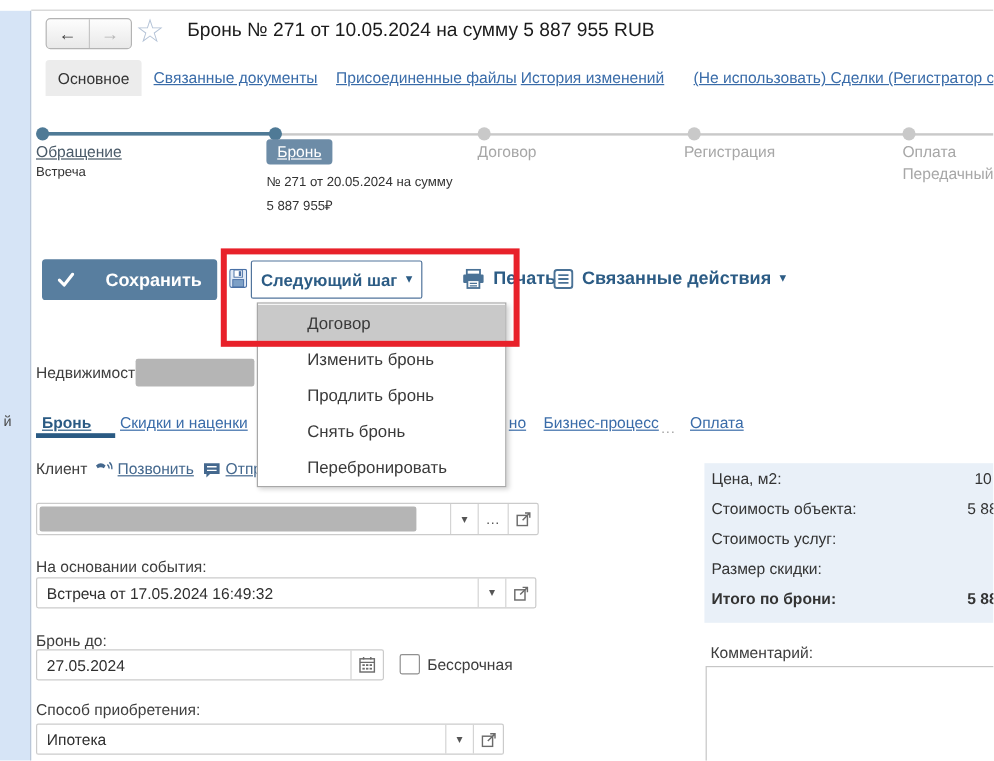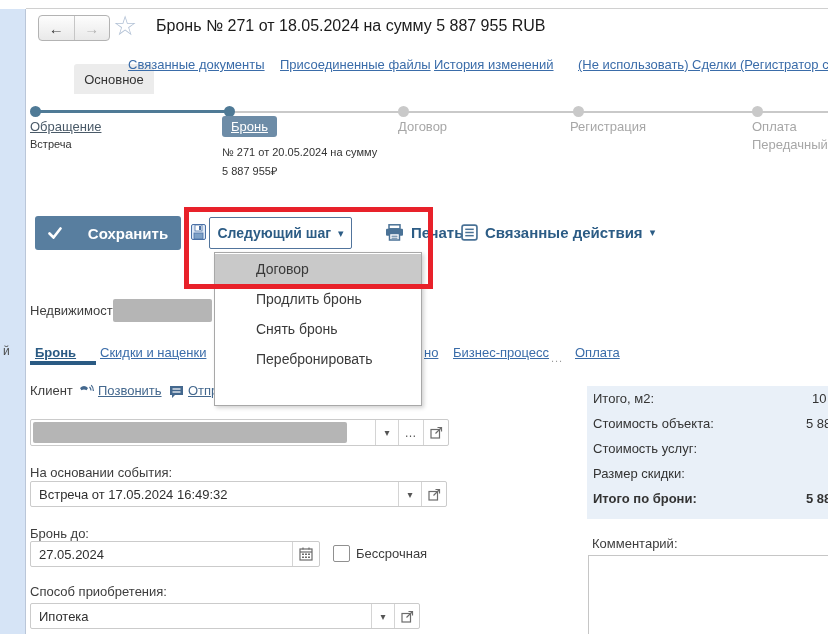--- a/index.html
+++ b/index.html
@@ -14,22 +14,22 @@
   .side-strip-text{left:3px;top:344px;font-size:12px;color:#4a4a4a;}
   
   .nav-group{left:38px;top:15px;width:72px;height:26px;display:flex;border:1px solid #b3b3b3;
              border-radius:4px;background:linear-gradient(#fdfdfd,#e9e9e9);box-sizing:border-box;}
   .nav-btn{flex:1;display:flex;align-items:center;justify-content:center;font-size:15px;font-weight:bold;}
   .nav-btn.back{color:#3c3c3c;border-right:1px solid #c6c6c6;}
   .nav-btn.fwd{color:#b5b5b5;}
   .star{left:113px;top:13px;font-size:27px;color:#b3c2d6;line-height:1;}
   .title{left:156px;top:17px;font-size:16px;color:#1b1b1b;white-space:nowrap;}
   
-  .tab-active{left:38px;top:64px;width:80px;height:30px;background:#ececec;border-radius:3px 3px 0 0;
-              display:flex;align-items:center;justify-content:center;font-size:13px;color:#333;margin-left:36px;}
+  .tab-active{left:38px;top:50px;width:80px;height:30px;background:#ececec;border-radius:3px 3px 0 0;
+              display:flex;align-items:center;justify-content:center;font-size:13px;color:#333;}
   .tab-link{top:57px;font-size:13px;}
   
   .seg{height:2px;top:111px;background:#c9c9c9;}
   .seg.done{height:3px;top:110px;background:#4f7a96;}
   .dot{width:11px;height:11px;border-radius:50%;top:106px;background:#c9c9c9;}
   .dot.done{background:#4f7a96;}
   .step-link{font-size:13px;color:#4a5a68;text-decoration:underline;}
   .step-sub{font-size:11px;color:#333;white-space:nowrap;}
   .step-dis{font-size:13px;color:#a7a7a7;white-space:nowrap;}
   .chip{left:222px;top:116px;background:#6d8ca7;border-radius:3px;padding:3px 9px;
@@ -84,21 +84,21 @@
 
   <div class="abs nav-group">
     <div class="nav-btn back">
         <span>←</span>
       </div>
     <div class="nav-btn fwd">
         <span>→</span>
       </div>
   </div>
   <div class="abs star">☆</div>
-  <div class="abs title">Бронь № 271 от 18.05.2024 на сумму 5 887 955 RUB</div>
+  <div class="abs title">Бронь № 271 от 10.05.2024 на сумму 5 887 955 RUB</div>
 
   <div class="abs tab-active">Основное</div>
   <span class="abs link tab-link" style="left:128px">Связанные документы</span>
   <span class="abs link tab-link" style="left:280px">Присоединенные файлы</span>
   <span class="abs link tab-link" style="left:434px">История изменений</span>
   <span class="abs link tab-link" style="left:578px">(Не использовать) Сделки (Регистратор с</span>
 
   <div class="abs seg done" style="left:35px;width:194px"></div>
   <div class="abs seg" style="left:229px;width:174px"></div>
   <div class="abs seg" style="left:403px;width:175px"></div>
@@ -268,34 +268,35 @@
       <span style="display:flex">
           <svg width="13" height="13" viewBox="0 0 13 13">
             <rect x="1" y="3.5" width="8.5" height="8.5" fill="none" stroke="#6b6b6b" stroke-width="1.2"></rect>
             <path d="M5.5 7.5 L11 2 M7.5 1.5 h4 v4" stroke="#6b6b6b" stroke-width="1.2" fill="none"></path>
           </svg>
         </span>
     </div>
   </div>
 
   <div class="abs panel"></div>
-  <span class="abs sum-lbl" style="top:391px">Итого, м2:</span>
+  <span class="abs sum-lbl" style="top:391px">Цена, м2:</span>
   <span class="abs sum-val" style="left:812px;top:391px">10</span>
   <span class="abs sum-lbl" style="top:416px">Стоимость объекта:</span>
   <span class="abs sum-val" style="left:806px;top:416px">5 88</span>
   <span class="abs sum-lbl" style="top:441px">Стоимость услуг:</span>
   <span class="abs sum-lbl" style="top:466px">Размер скидки:</span>
   <span class="abs sum-lbl bold" style="top:491px">Итого по брони:</span>
   <span class="abs sum-val bold" style="left:806px;top:491px">5 88</span>
 
   <span class="abs lbl" style="left:592px;top:536px">Комментарий:</span>
   <div class="abs textarea"></div>
 
   <div class="abs menu">
     <div class="menu-item hl">Договор</div>
+    <div class="menu-item">Изменить бронь</div>
     <div class="menu-item">Продлить бронь</div>
     <div class="menu-item">Снять бронь</div>
     <div class="menu-item">Перебронировать</div>
   </div>
 
   <div class="abs red-rect"></div>
 
 </div>
 
 </body></html>

